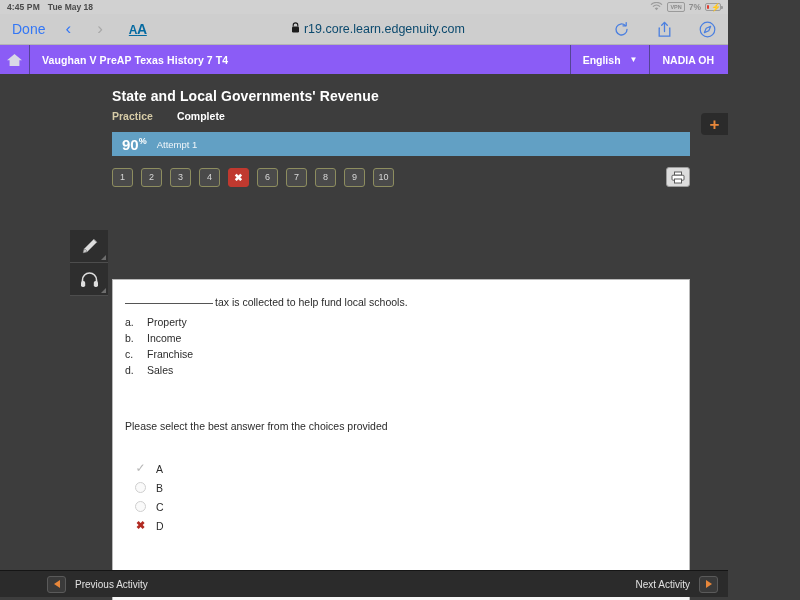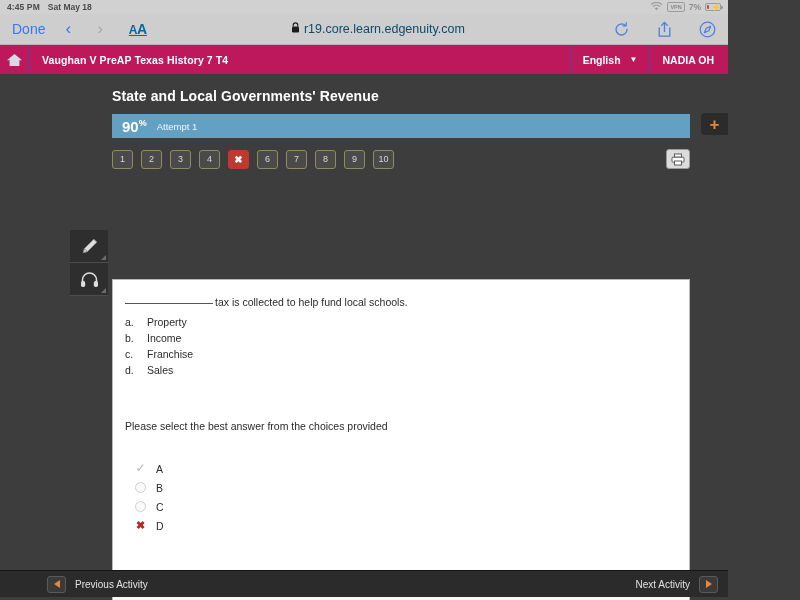--- a/index.html
+++ b/index.html
@@ -57,21 +57,21 @@
   .tb-url {
     flex: 1; text-align: center; font-size: 12.5px;
     color: #0c4a6e; display: flex; align-items: center; justify-content: center; gap: 4px;
   }
   .tb-icons { display: flex; align-items: center; gap: 26px; margin-left: 4px; }
   .tb-ic { width: 17px; height: 17px; color: #4a7fe0; }
   .tb-ic svg { display: block; }
 
   
   .navbar {
-    height: 29px; background: #be185d;
+    height: 29px; background: #8b5cf6;
     display: flex; align-items: center; color: #fff;
     font-size: 10.5px; font-weight: 700;
   }
   .nav-home {
     width: 30px; height: 29px; display: flex;
     align-items: center; justify-content: center;
     border-right: 1px solid #544595;
   }
   .nav-title { padding-left: 12px; letter-spacing: .1px; }
   .nav-right { margin-left: auto; display: flex; align-items: stretch; height: 29px; }
@@ -198,21 +198,21 @@
     border-color: transparent transparent transparent #e8873a;
   }
 </style>
 </head>
 <body>
 
 <div class="screen">
 
   <div class="statusbar">
     <span class="sb-time">4:45 PM</span>
-    <span class="sb-date">Sat May 18</span>
+    <span class="sb-date">Tue May 18</span>
     <span class="sb-right">
       <span>
         <svg width="13" height="9" viewBox="0 0 13 9">
             <path d="M6.5 8.3 4.7 6.3a2.7 2.7 0 0 1 3.6 0L6.5 8.3z" fill="#9b9b9b"></path>
             <path d="M2.9 4.6a5.2 5.2 0 0 1 7.2 0" stroke="#9b9b9b" stroke-width="1.1" fill="none"></path>
             <path d="M1 2.6a7.9 7.9 0 0 1 11 0" stroke="#9b9b9b" stroke-width="1.1" fill="none"></path>
           </svg>
       </span>
       <span class="sb-vpn">VPN</span>
       <span class="sb-batt-pct">7%</span>
@@ -277,20 +277,24 @@
       </span>
     </span>
   </div>
 
   <div class="body">
 
     <div class="plus-tab">+</div>
 
     <div class="content">
       <div class="lesson-title">State and Local Governments' Revenue</div>
+      <div class="subline">
+        <span class="sub-practice">Practice</span>
+        <span class="sub-complete">Complete</span>
+      </div>
 
       <div class="scorebar">
         <span class="score-val"><span>90</span><sup>%</sup></span>
         <span class="score-attempt">Attempt 1</span>
       </div>
 
       <div class="qrow">
         <span class="qbtn">1</span>
         <span class="qbtn">2</span>
         <span class="qbtn">3</span>

